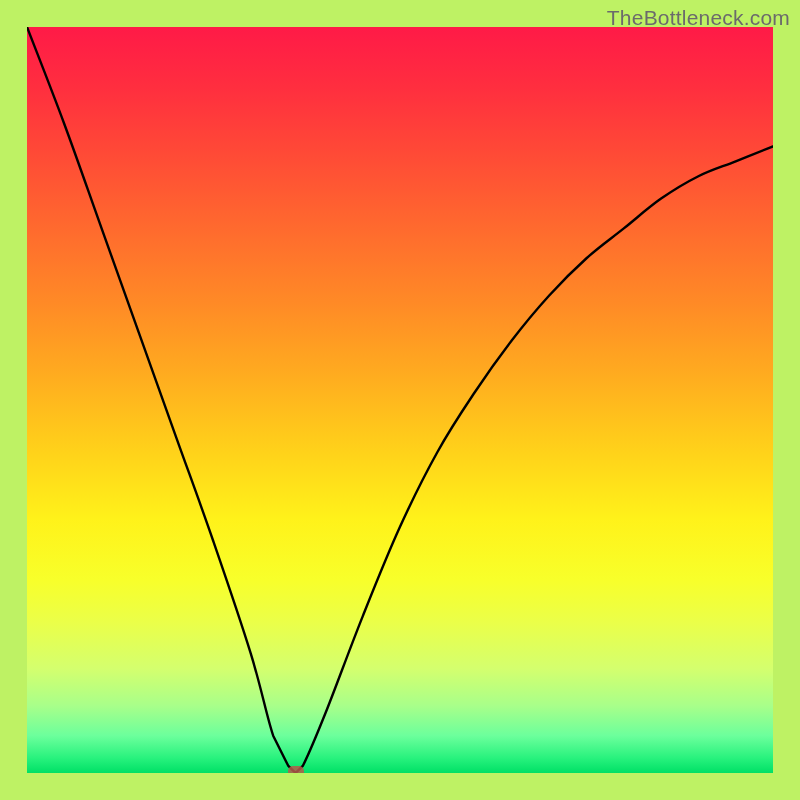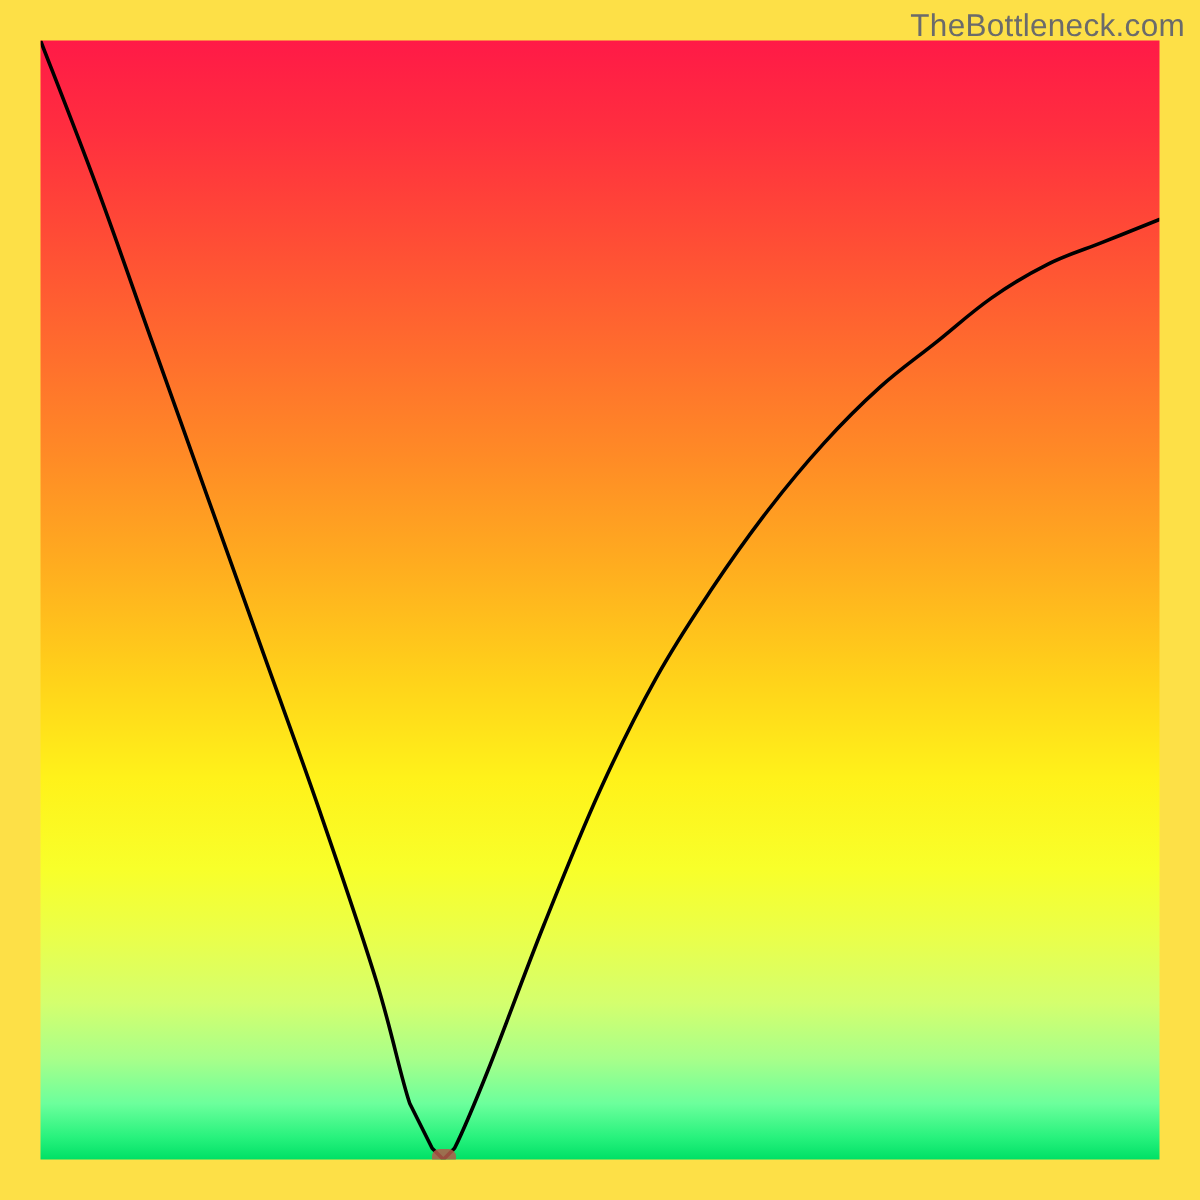--- a/index.html
+++ b/index.html
@@ -10,21 +10,21 @@
     background: #000;
     font-family: Arial, Helvetica, sans-serif;
     overflow: hidden;
   }
   .frame {
     position: absolute;
     left: 0;
     top: 0;
     width: 800px;
     height: 800px;
-    background: #fde047;
+    background: #bef264;
   }
   .plot {
     position: absolute;
     left: 27px;
     top: 27px;
     width: 746px;
     height: 746px;
     
     background: linear-gradient(to bottom,
       #ff1a47 0%,

